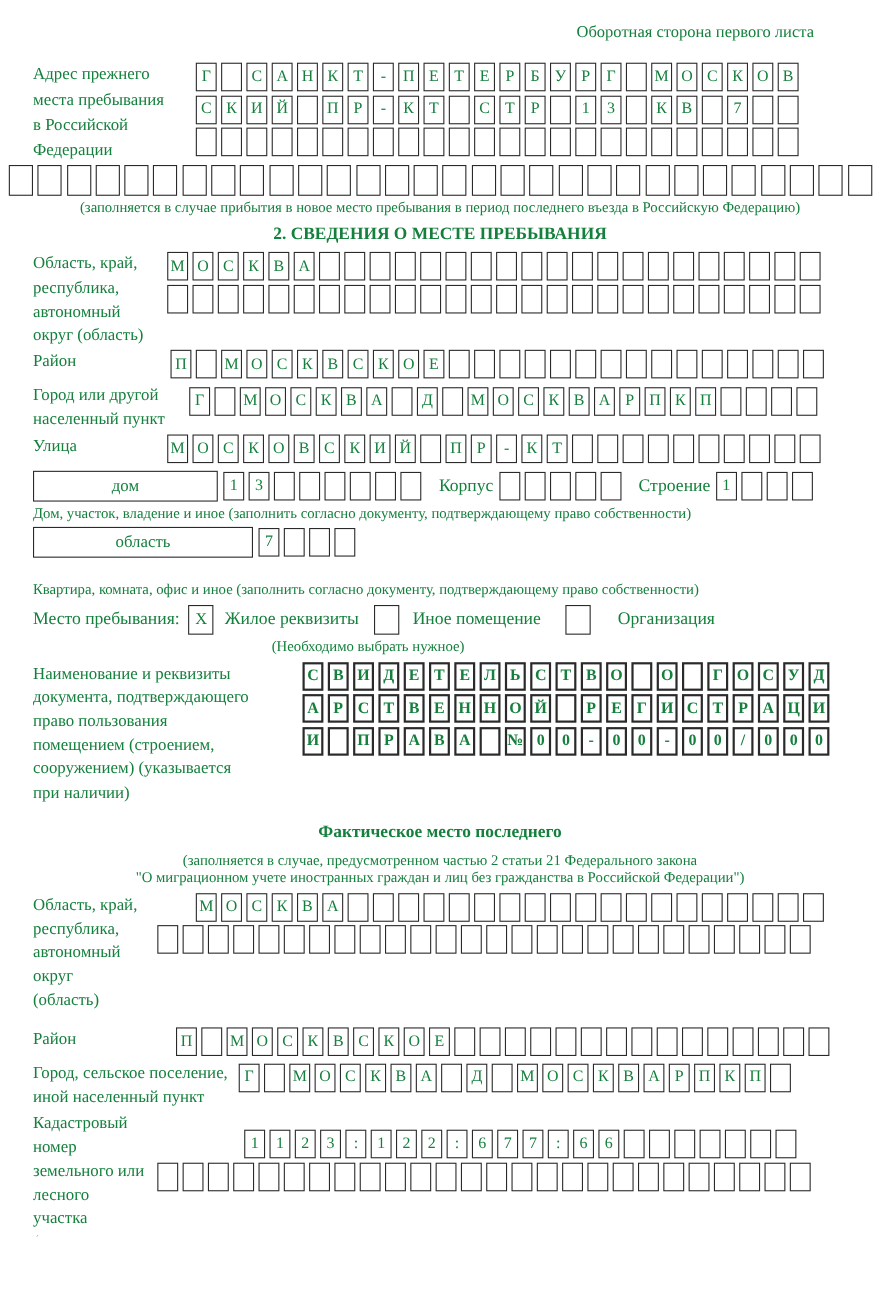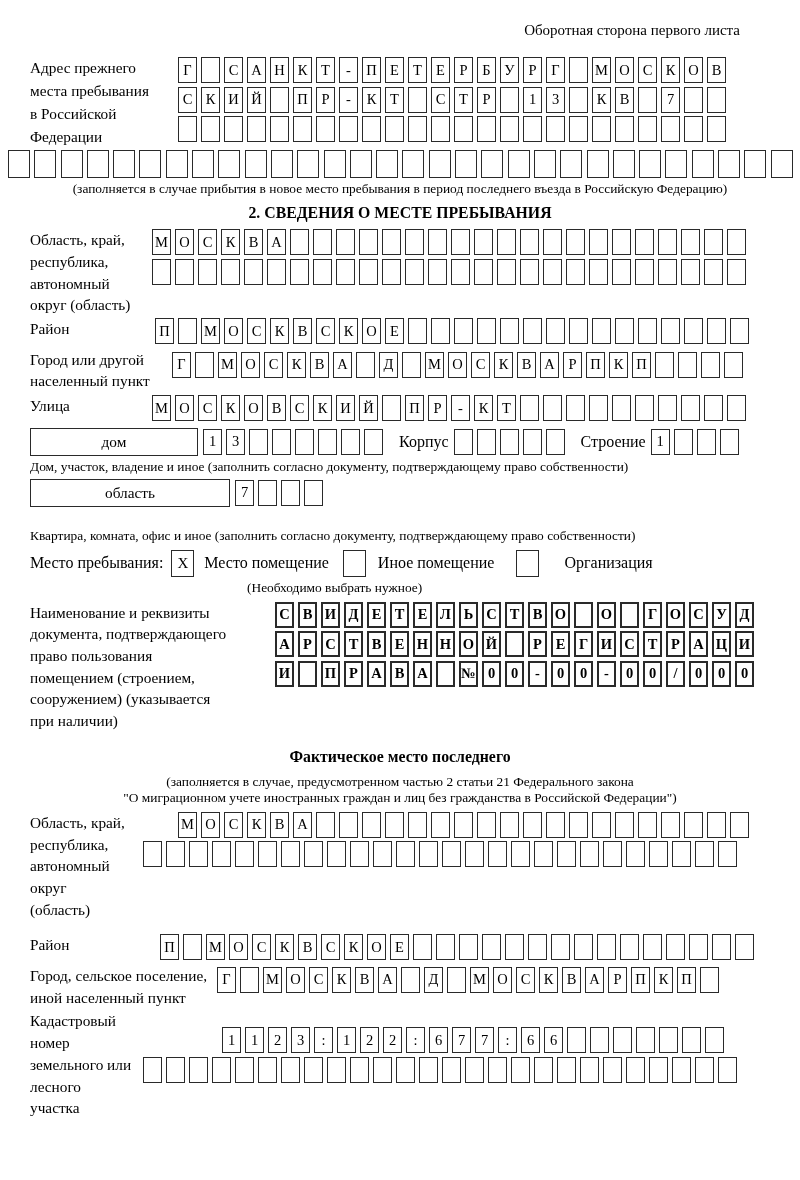--- a/index.html
+++ b/index.html
@@ -1,18 +1,18 @@
 <!DOCTYPE html>
 <html><head>
 <meta charset="utf-8">
 <style>
   html,body { margin:0; padding:0; background:#ffffff; }
   .page {
     position:relative; width:800px; height:1124px; margin:0 auto;
-    font-family:"Liberation Serif", serif; color:#000000; background:#fff;
+    font-family:"Liberation Serif", serif; color:#15803d; background:#fff;
     overflow:hidden;
   }
   .hdr-right { padding:22px 60px 0 0; text-align:right; font-size:15px; }
 
   .group { display:flex; align-items:flex-start; margin-left:30px; }
   .flabel { font-size:15.3px; line-height:1.5; white-space:pre-line; flex:0 0 auto; }
   .flabel.tight { line-height:1.42; }
 
   .rowscol { display:flex; flex-direction:column; }
   .cells-row { display:flex; flex-wrap:nowrap; margin-bottom:3.5px; }
@@ -370,21 +370,21 @@
         <span class="cell"></span>
         <span class="cell"></span>
         <span class="cell"></span>
       </div>
   </div>
   <div class="note" style="text-align:left; margin-left:30px; margin-top:21px;">Квартира, комната, офис и иное (заполнить согласно документу, подтверждающему право собственности)</div>
 
   <div class="group" style="margin-top:6px; align-items:center;">
     <div class="inline-lbl">Место пребывания:</div>
     <div class="chk" style="margin-left:8px;">X</div>
-    <div class="inline-lbl" style="margin-left:10px;">Место помещение</div>
+    <div class="inline-lbl" style="margin-left:10px;">Жилое реквизиты</div>
     <div class="chk" style="margin-left:14px;"></div>
     <div class="inline-lbl" style="margin-left:12px;">Иное помещение</div>
     <div class="chk" style="margin-left:22px;"></div>
     <div class="inline-lbl" style="margin-left:25px;">Организация</div>
   </div>
   <div class="note" style="text-align:left; margin-left:247px; margin-top:3px;">(Необходимо выбрать нужное)</div>
 
   <div class="group" style="margin-top:6px;">
     <div class="flabel tight" style="width:245px;">Наименование и реквизиты
 документа, подтверждающего

